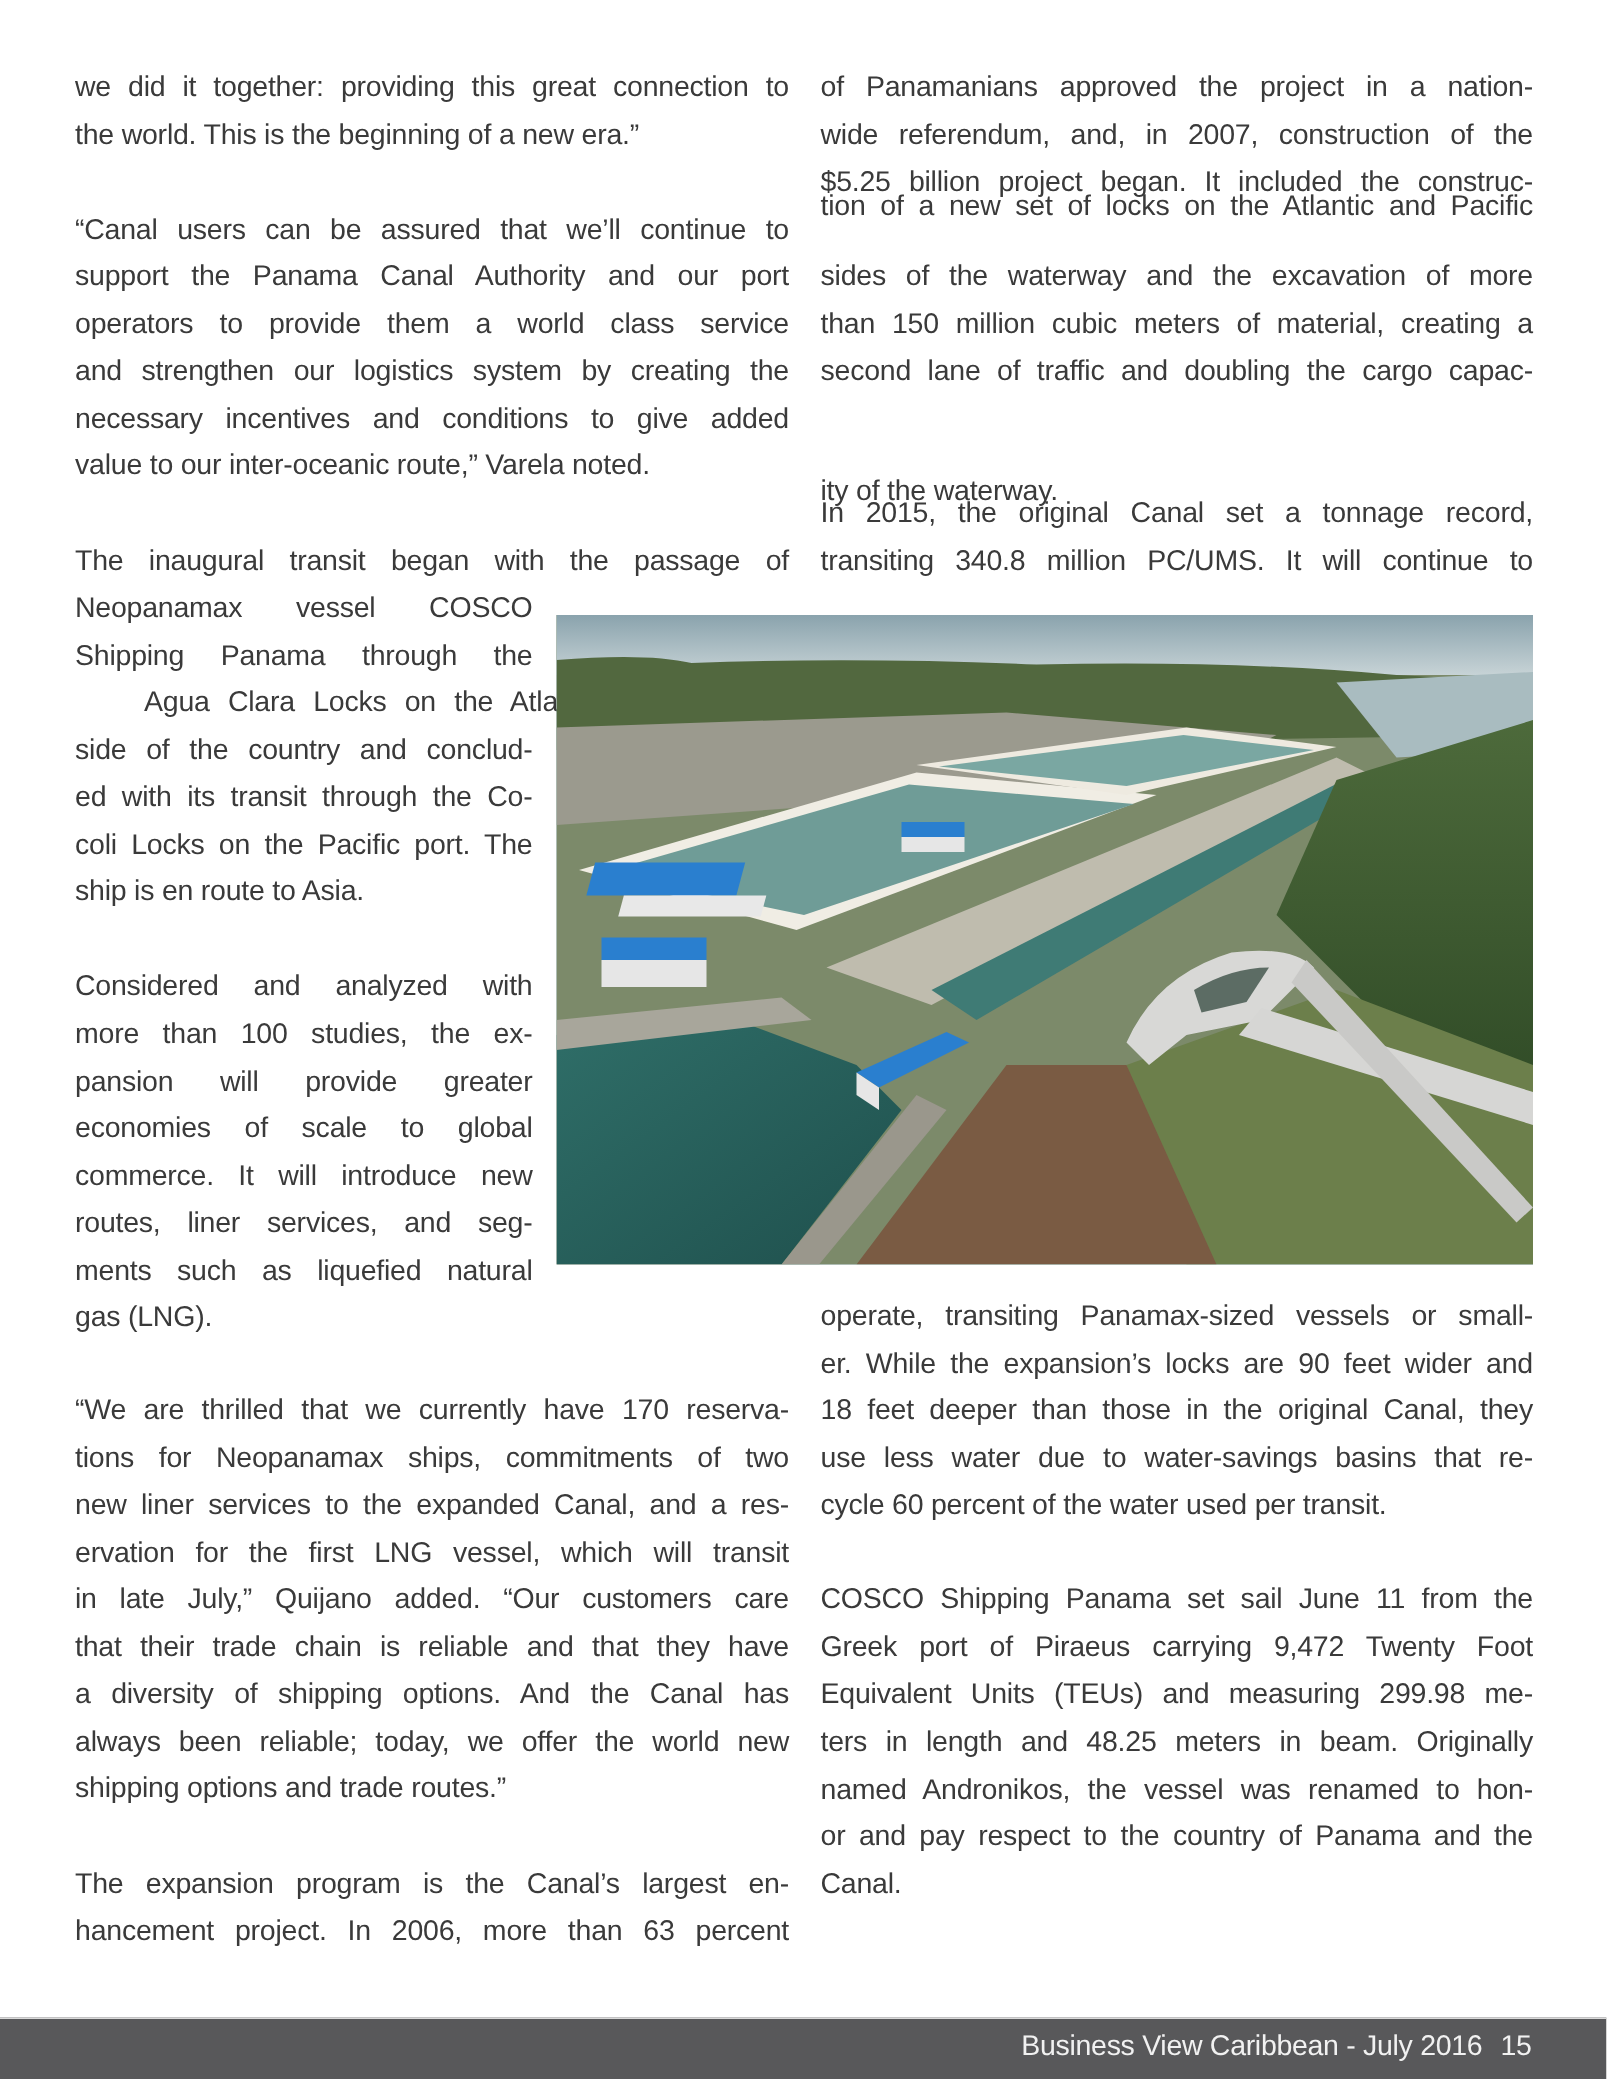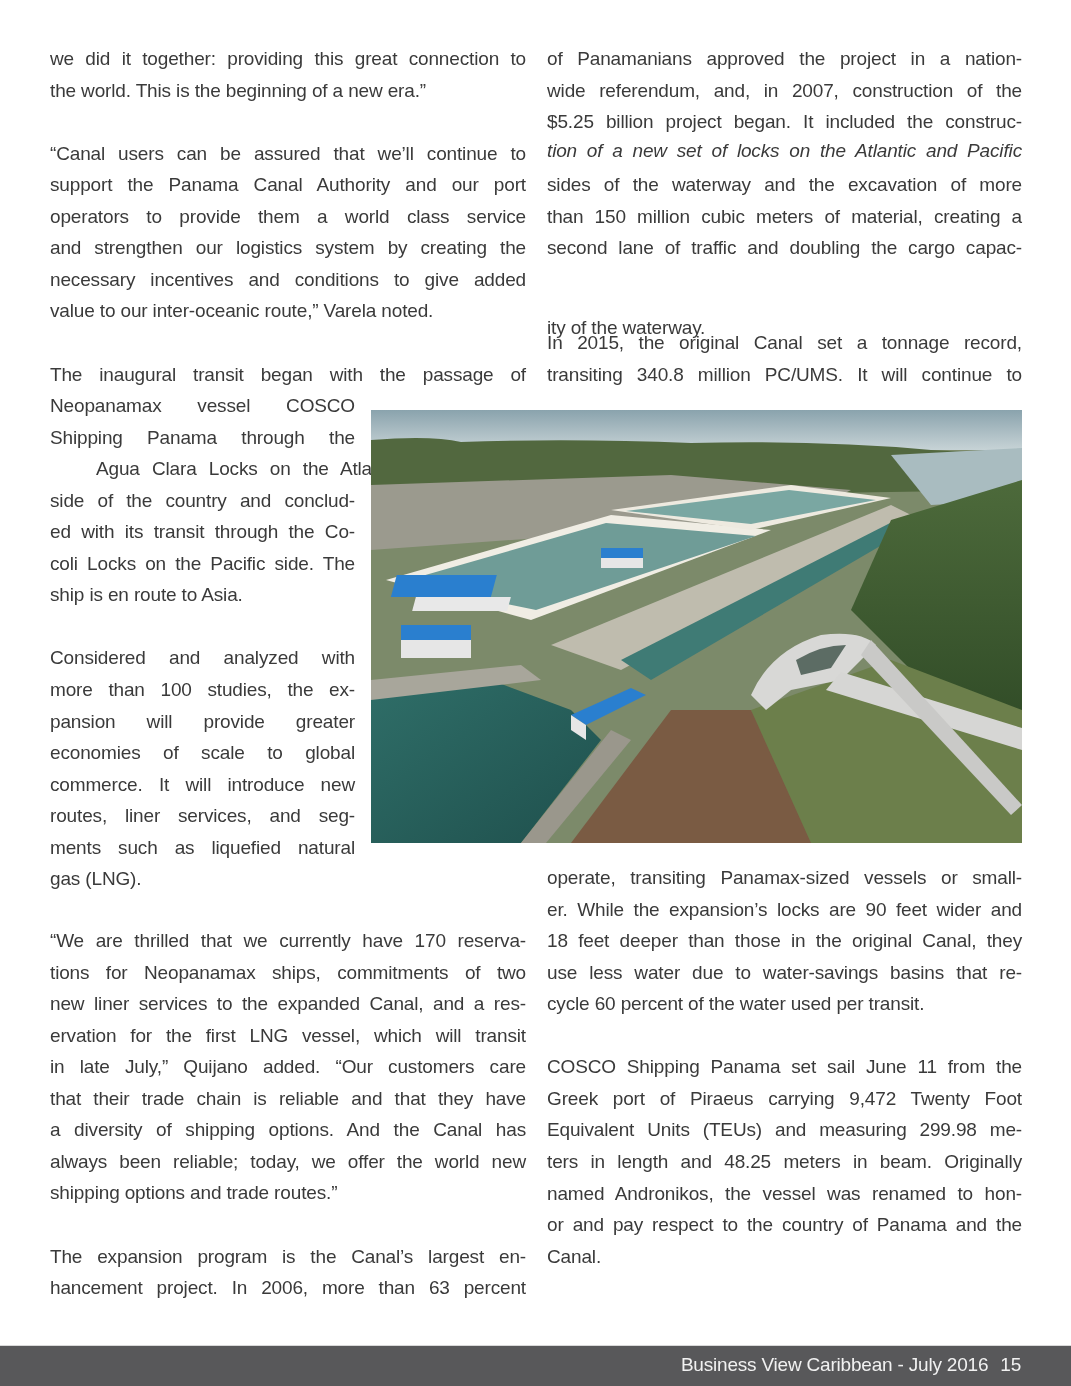--- a/index.html
+++ b/index.html
@@ -48,21 +48,21 @@
     <div class="line last" style="top: 283.95px; width: 100%;"></div>
     <div class="line" style="top: 315.5px; width: 100%;">The inaugural transit began with the passage of</div>
   </div>
 
 <div class="col" style="left:50px; top:390px; width:305px;" id="ln">
     <div class="line" style="top: 0px; width: 100%;">Neopanamax vessel COSCO</div>
     <div class="line" style="top: 31.55px; width: 100%;">Shipping Panama through the</div>
     <div class="line" style="top: 63.1px; width: 100%; margin-left: 46px;">Agua Clara Locks on the Atlantic</div>
     <div class="line" style="top: 94.65px; width: 100%;">side of the country and conclud-</div>
     <div class="line" style="top: 126.2px; width: 100%;">ed with its transit through the Co-</div>
-    <div class="line" style="top: 157.75px; width: 100%;">coli Locks on the Pacific side. The</div>
+    <div class="line" style="top: 157.75px; width: 100%;">coli Locks on the Pacific port. The</div>
     <div class="line last" style="top: 189.3px; width: 100%;">ship is en route to Asia.</div>
     <div class="line last" style="top: 220.85px; width: 100%;"></div>
     <div class="line" style="top: 252.4px; width: 100%;">Considered and analyzed with</div>
     <div class="line" style="top: 283.95px; width: 100%;">more than 100 studies, the ex-</div>
     <div class="line" style="top: 315.5px; width: 100%;">pansion will provide greater</div>
     <div class="line" style="top: 347.05px; width: 100%;">economies of scale to global</div>
     <div class="line" style="top: 378.6px; width: 100%;">commerce. It will introduce new</div>
     <div class="line" style="top: 410.15px; width: 100%;">routes, liner services, and seg-</div>
     <div class="line" style="top: 441.7px; width: 100%;">ments such as liquefied natural</div>
     <div class="line last" style="top: 473.25px; width: 100%;">gas (LNG).</div>
@@ -80,21 +80,21 @@
     <div class="line last" style="top: 252.4px; width: 100%;">shipping options and trade routes.”</div>
     <div class="line last" style="top: 283.95px; width: 100%;"></div>
     <div class="line" style="top: 315.5px; width: 100%;">The expansion program is the Canal’s largest en-</div>
     <div class="line" style="top: 347.05px; width: 100%;">hancement project. In 2006, more than 63 percent</div>
   </div>
 
 <div class="col" style="left:547px; top:43px; width:475px;" id="rt">
     <div class="line" style="top: 0px; width: 100%;">of Panamanians approved the project in a nation-</div>
     <div class="line" style="top: 31.55px; width: 100%;">wide referendum, and, in 2007, construction of the</div>
     <div class="line" style="top: 63.1px; width: 100%;">$5.25 billion project began. It included the construc-</div>
-    <div class="line" style="top: 92px; width: 100%; font-style: italic;">tion of a new set of locks on the Atlantic and Pacific</div>
+    <div class="line" style="top: 79px; width: 100%;">tion of a new set of locks on the Atlantic and Pacific</div>
     <div class="line" style="top: 126.2px; width: 100%;">sides of the waterway and the excavation of more</div>
     <div class="line" style="top: 157.75px; width: 100%;">than 150 million cubic meters of material, creating a</div>
     <div class="line" style="top: 189.3px; width: 100%;">second lane of traffic and doubling the cargo capac-</div>
     <div class="line last" style="top: 220.85px; width: 100%; margin-top: 48px;">ity of the waterway.</div>
     <div class="line last" style="top: 252.4px; width: 100%;"></div>
     <div class="line" style="top: 283.95px; width: 100%;">In 2015, the original Canal set a tonnage record,</div>
     <div class="line" style="top: 315.5px; width: 100%;">transiting 340.8 million PC/UMS. It will continue to</div>
   </div>
 
 <div class="col" style="left:547px; top:862px; width:475px;" id="rb">

